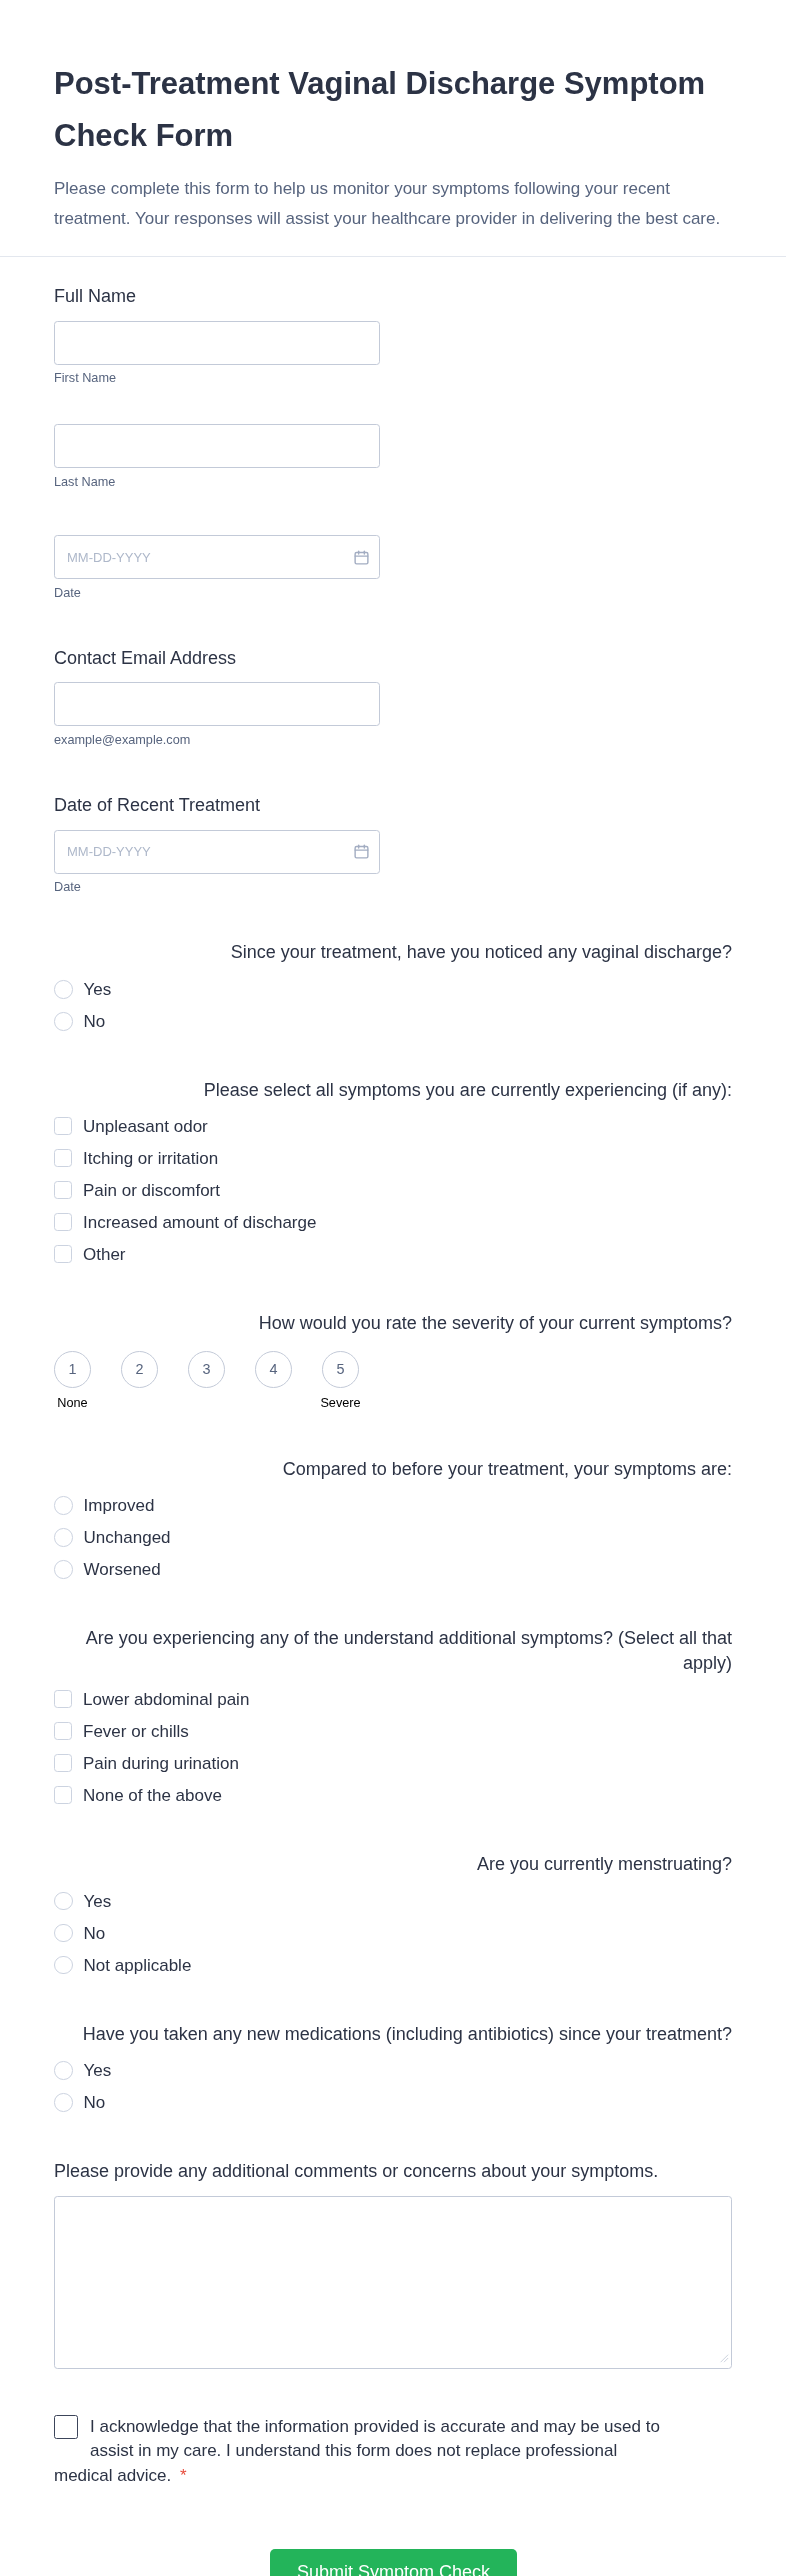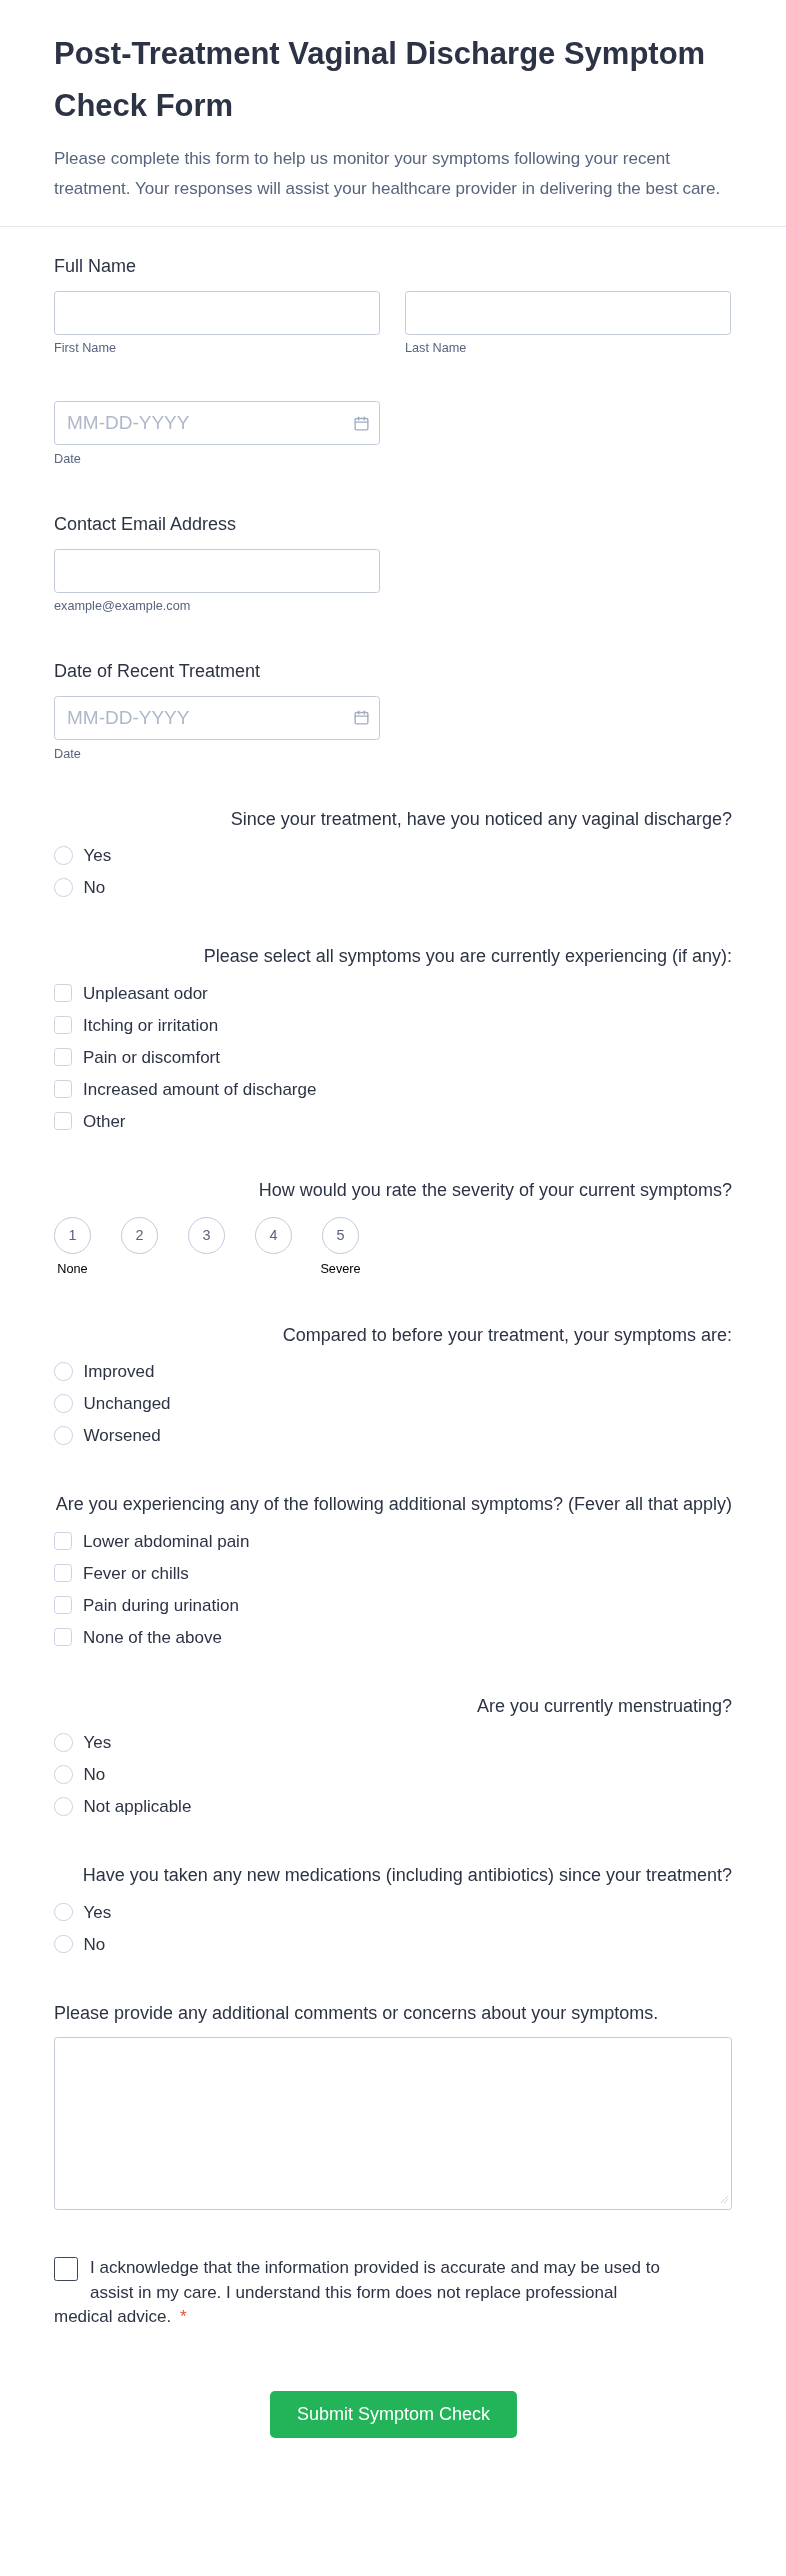--- a/index.html
+++ b/index.html
@@ -1,44 +1,44 @@
 <!DOCTYPE html>
 <html style="font-size:13.5px"><head>
 <meta charset="utf-8">
 <style>
   * { margin:0; padding:0; box-sizing:border-box; }
   html,body { background:#ffffff; }
   body {
     width:787px; min-height:2576px; margin:0 auto;
     font-family:"Liberation Sans", sans-serif; color:#2c3345;
   }
-  .form-header { padding:28px 54px 0 54px; }
+  .form-header { padding:42px 54px 0 54px;margin-top:16px; }
   .form-title {
     font-size:31px; font-weight:700; line-height:52px; color:#2c3345; max-width:660px;
   }
   .form-subtitle {
     margin-top:12px; font-size:17px; line-height:30px; color:#57647e; max-width:693px;
   }
   .divider { border:none; border-top:0.8px solid #e3e7ee; margin-top:22px; }
   .form-body { padding:27px 54px 0 54px; }
 
   .q { margin-bottom:46px; }
   .q-label {
     display:block; font-size:18px; font-weight:500; color:#2c3345;
     line-height:24.5px; margin-bottom:12px; max-width:678px;
   }
   .q-label.choice { margin-bottom:15px;text-align:right; }
 
   .text-input {
     width:326px; height:44px; border:0.8px solid #c3cad8; border-radius:3.4px;
-    padding:0 12px; font-size:19px; color:#2c3345; font-family:inherit;
+    padding:0 12px; font-size:13px; color:#2c3345; font-family:inherit;
     background:#fff; outline:none; display:block;
   }
   .text-input::placeholder { color:#aeb8ca; }
-  .name-row { display:flex; gap:25px; }
+  .name-row { display:flex; gap:39px;flex-direction:column; }
   .sublabel { font-size:12.7px; color:#57647e; margin-top:6.8px; }
 
   .date-wrap { position:relative; width:326px; }
   .date-wrap .text-input { padding-right:37px; }
   .calendar-icon { position:absolute; right:10px; top:13.5px; pointer-events:auto; }
 
   .opt { display:flex; align-items:flex-start; gap:11px; margin-bottom:12px; }
   .radio  { width:18.6px; height:18.6px; border:1.7px solid #ccd3e0; border-radius:50%; background:#fff; flex:none; }
   .checkbox { width:18px; height:18px; border:1.7px solid #ccd3e0; border-radius:3.4px; background:#fff; flex:none; }
   .opt-label { font-size:17px; color:#2c3345; line-height:20px; }
@@ -207,21 +207,21 @@
         <span class="radio"></span>
         <span class="opt-label">Unchanged</span>
       </div>
       <div class="opt">
         <span class="radio"></span>
         <span class="opt-label">Worsened</span>
       </div>
     </section>
 
     <section class="q">
-      <label class="q-label choice">Are you experiencing any of the following additional symptoms? (Fever all that apply)</label>
+      <label class="q-label choice">Are you experiencing any of the understand additional symptoms? (Select all that apply)</label>
       <div class="opt">
         <span class="checkbox"></span>
         <span class="opt-label">Lower abdominal pain</span>
       </div>
       <div class="opt">
         <span class="checkbox"></span>
         <span class="opt-label">Fever or chills</span>
       </div>
       <div class="opt">
         <span class="checkbox"></span>

